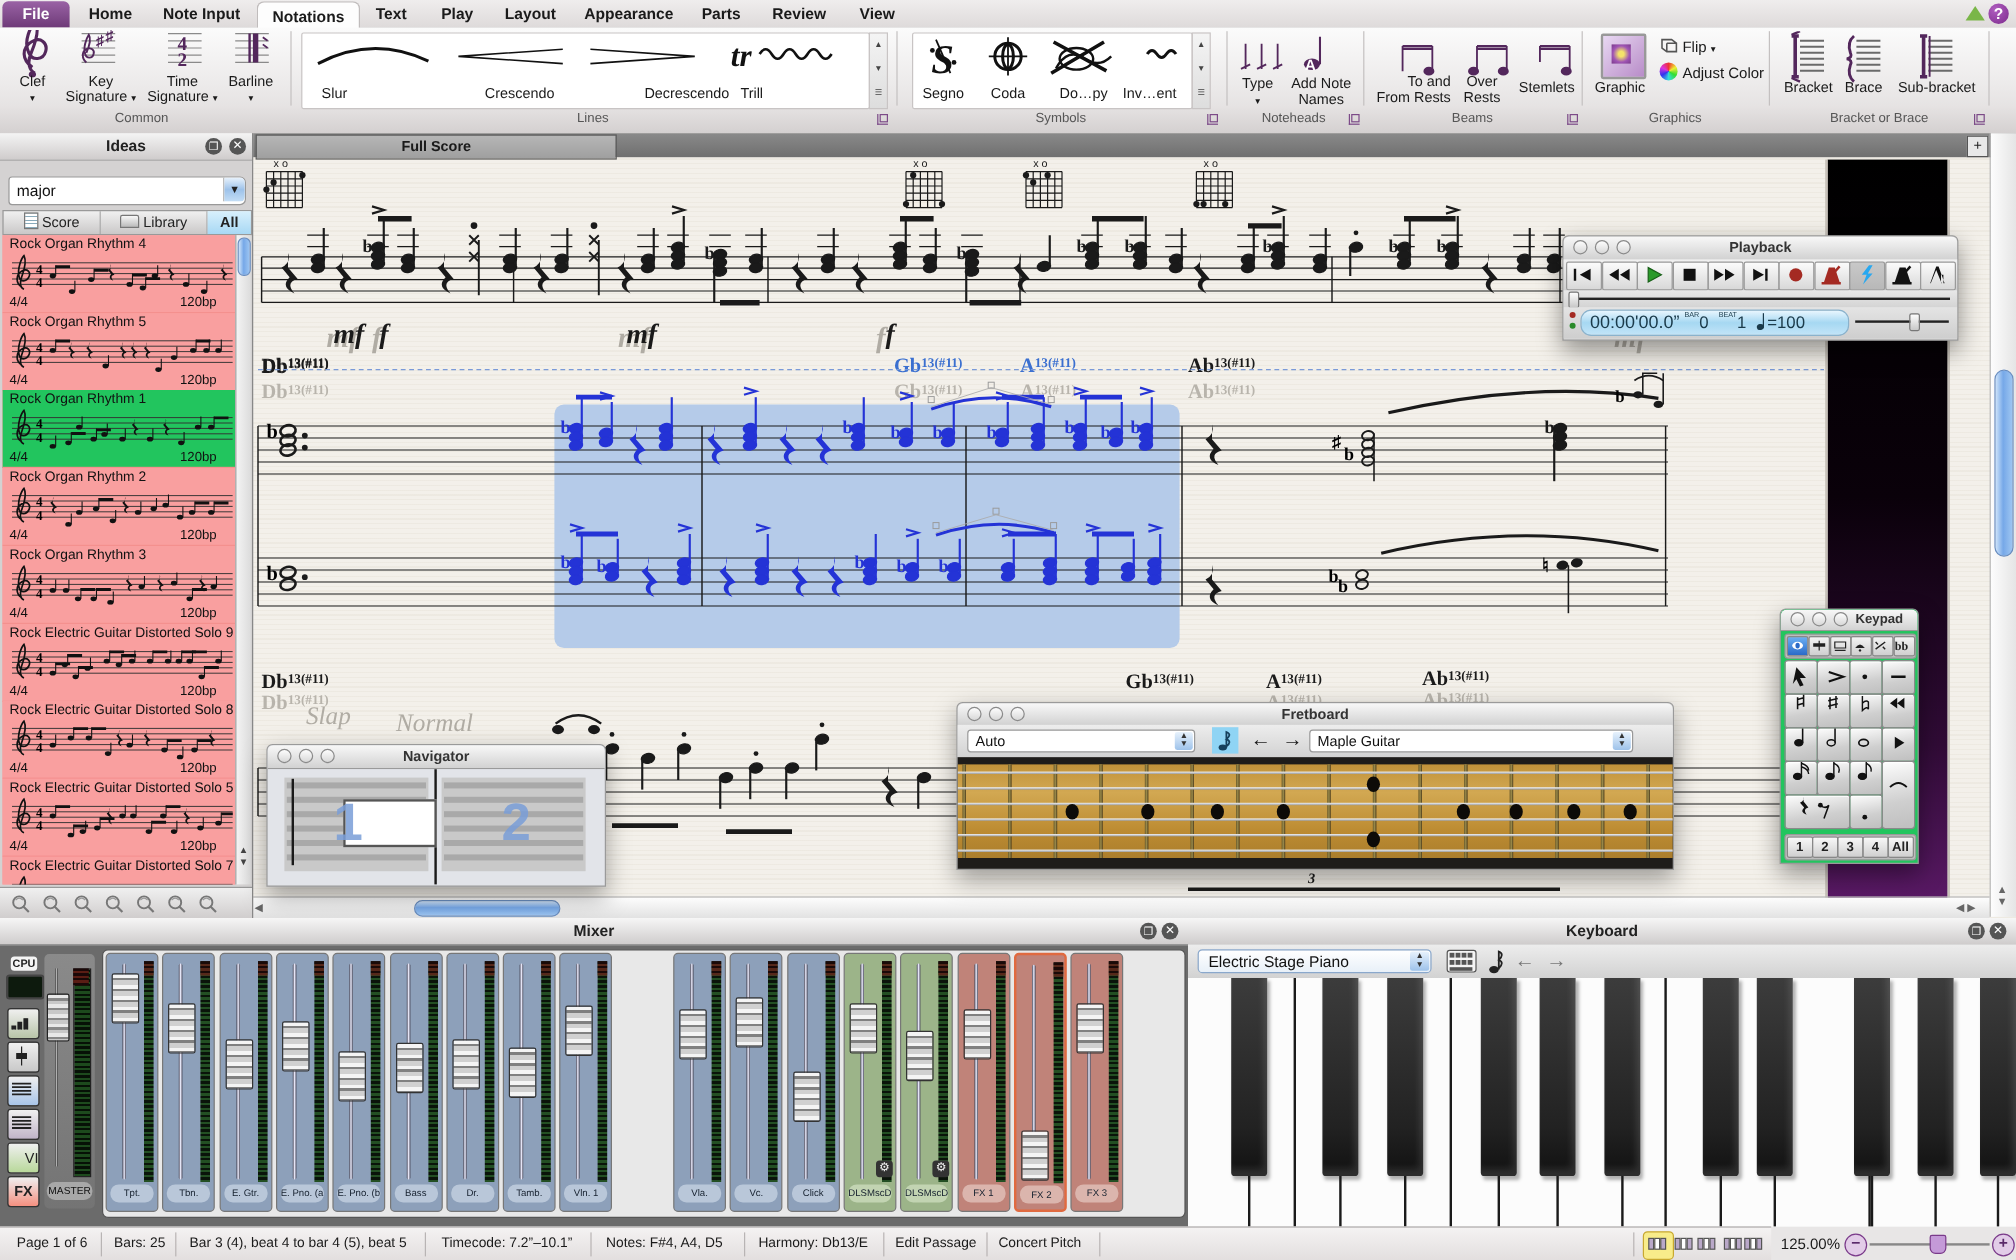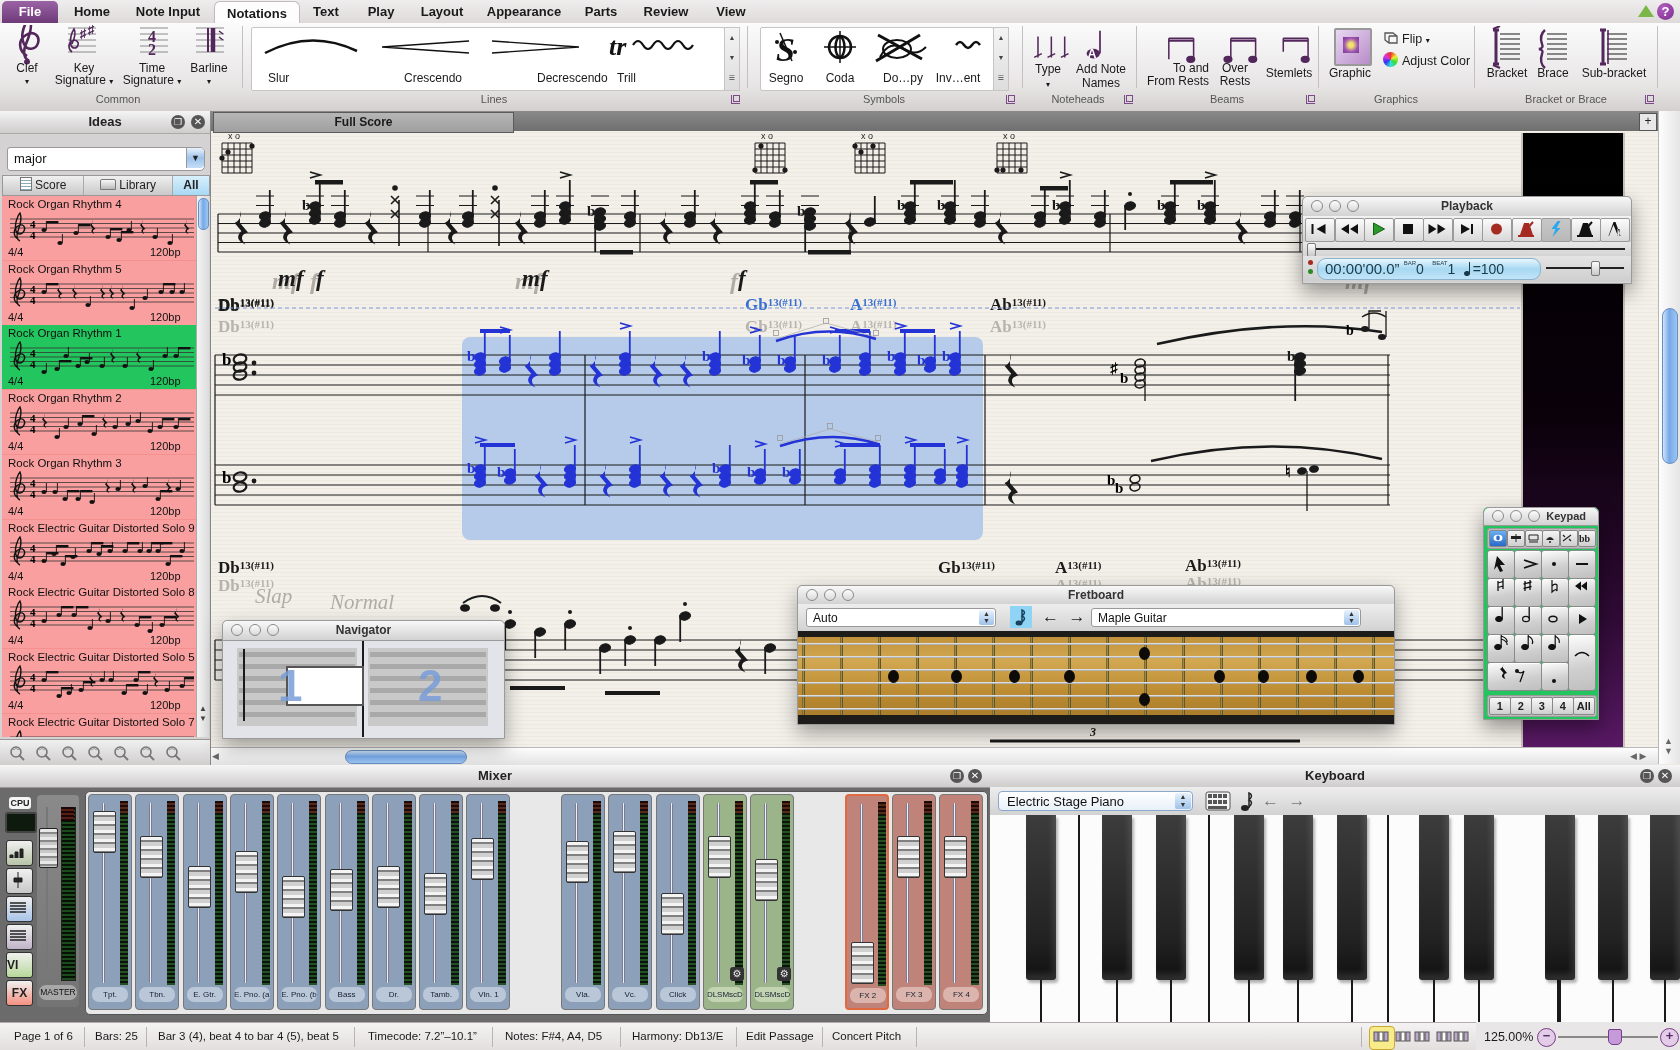--- a/index.html
+++ b/index.html
@@ -1519,21 +1519,21 @@
       <path d="M10 2 v16 M6 8 h8 v4 h-8 z" stroke="#222" fill="#222"></path>
     </svg>
 <div class="abs" style="left:6px;top:131px;width:25px;height:24px;background:linear-gradient(#f0f0f0,#a8c4e8);border:1.5px solid #333;border-radius:3px;font-size:12px;font-weight:bold;text-align:center;line-height:24px;color:#222"></div>
 <svg class="abs" style="left:8px;top:135px" width="20" height="16">
       <path d="M2 3 h16 M2 6 h16 M2 9 h16 M2 12 h16" stroke="#222" stroke-width="1.5"></path>
     </svg>
 <div class="abs" style="left:6px;top:159px;width:25px;height:24px;background:linear-gradient(#f0f0f0,#c0b4c8);border:1.5px solid #333;border-radius:3px;font-size:12px;font-weight:bold;text-align:center;line-height:24px;color:#222"></div>
 <svg class="abs" style="left:8px;top:163px" width="20" height="16">
       <path d="M2 3 h16 M2 6 h16 M2 9 h16 M2 12 h16" stroke="#222" stroke-width="1.5"></path>
     </svg>
-<div class="abs" style="left:6px;top:187px;width:25px;height:24px;background:linear-gradient(#f0f0f0,#b8d89a);border:1.5px solid #333;border-radius:3px;font-size:12px;font-weight:bold;text-align:left;line-height:24px;color:#222">VI</div>
+<div class="abs" style="left:6px;top:187px;width:25px;height:24px;background:linear-gradient(#f0f0f0,#b8d89a);border:1.5px solid #333;border-radius:3px;font-size:12px;font-weight:normal;text-align:right;line-height:24px;color:#222">VI</div>
 <div class="abs" style="left:6px;top:215px;width:25px;height:24px;background:linear-gradient(#f0f0f0,#f49080);border:1.5px solid #333;border-radius:3px;font-size:12px;font-weight:bold;text-align:center;line-height:24px;color:#222">FX</div>
 <div class="abs" style="left:37px;top:30px;width:42px;height:212px;background:linear-gradient(#8a8a8a,#747474);border-radius:4px">
 <div class="abs" style="left:9px;top:12px;width:2px;height:165px;background:linear-gradient(90deg,#333,#bbb,#333)"></div>
 <div class="abs" style="left:2px;top:33px;width:17px;height:38px;background:repeating-linear-gradient(#e8e8e8 0 3px,#888 3px 5px,#c8c8c8 5px 8px);border:1px solid #222;border-radius:2px"></div>
 <div class="abs" style="left:24px;top:12px;width:13px;height:172px;background:repeating-linear-gradient(#061106 0 2px,#1d4a1d 2px 4px);border:1px solid #222"></div>
 <div class="abs" style="left:24px;top:12px;width:13px;height:14px;background:repeating-linear-gradient(#1a0808 0 2px,#5a1d14 2px 4px)"></div>
 <div class="abs" style="left:2px;top:190px;width:38px;height:15px;background:#a8a8a8;border-radius:7px;font-size:8.5px;text-align:center;line-height:15px;color:#111">MASTER</div>
 </div>
 <div class="abs" style="left:85px;top:26px;width:901px;height:222px;background:#e8e8e8;border-radius:5px;border:1px solid #555"></div>
 <div class="abs" style="left:88px;top:29px;width:44px;height:216px;background:#8da0ba;border:1px solid #777;border-radius:4px;box-sizing:border-box">
@@ -1629,40 +1629,40 @@
 <div class="abs" style="left:3px;top:192px;width:36px;height:15px;background:#c2d4b2;border-radius:7px;font-size:8px;text-align:center;line-height:15px;color:#15202e;white-space:nowrap;overflow:hidden">DLSMscD</div>
 </div>
 <div class="abs" style="left:750.1999999999998px;top:29px;width:44px;height:216px;background:#9cb489;border:1px solid #777;border-radius:4px;box-sizing:border-box">
 <div class="abs" style="left:13px;top:8px;width:3px;height:180px;background:linear-gradient(90deg,#445,#eef,#445);border-radius:2px"></div>
 <div class="abs" style="left:4px;top:64px;width:21px;height:40px;background:repeating-linear-gradient(#f4f4f4 0 3px,#808080 3px 5px,#d0d0d0 5px 9px);border:1px solid #333;border-radius:2px"></div>
 <div class="abs" style="left:31px;top:6px;width:8px;height:184px;background:repeating-linear-gradient(#0a140a 0 2px,#234f23 2px 4px)"></div>
 <div class="abs" style="left:31px;top:6px;width:8px;height:12px;background:repeating-linear-gradient(#1a0a08 0 2px,#56281a 2px 4px)"></div>
 <div class="abs" style="left:26px;top:172px;width:14px;height:14px;background:#333;border-radius:3px;color:#eee;font-size:10px;line-height:14px;text-align:center">⚙</div>
 <div class="abs" style="left:3px;top:192px;width:36px;height:15px;background:#c2d4b2;border-radius:7px;font-size:8px;text-align:center;line-height:15px;color:#15202e;white-space:nowrap;overflow:hidden">DLSMscD</div>
 </div>
+<div class="abs" style="left:797.4999999999998px;top:29px;width:44px;height:216px;background:#c08379;border:1px solid #777;border-radius:4px;box-sizing:border-box">
+<div class="abs" style="left:13px;top:8px;width:3px;height:180px;background:linear-gradient(90deg,#445,#eef,#445);border-radius:2px"></div>
+<div class="abs" style="left:4px;top:46px;width:21px;height:40px;background:repeating-linear-gradient(#f4f4f4 0 3px,#808080 3px 5px,#d0d0d0 5px 9px);border:1px solid #333;border-radius:2px"></div>
+<div class="abs" style="left:31px;top:6px;width:8px;height:184px;background:repeating-linear-gradient(#0a140a 0 2px,#234f23 2px 4px)"></div>
+<div class="abs" style="left:31px;top:6px;width:8px;height:12px;background:repeating-linear-gradient(#1a0a08 0 2px,#56281a 2px 4px)"></div>
+<div class="abs" style="left:3px;top:192px;width:36px;height:15px;background:#dbb5ad;border-radius:7px;font-size:8px;text-align:center;line-height:15px;color:#15202e;white-space:nowrap;overflow:hidden">FX 1</div>
+</div>
 <div class="abs" style="left:844.7999999999997px;top:29px;width:44px;height:216px;background:#c08379;border:2px solid #e06a40;border-radius:4px;box-sizing:border-box">
 <div class="abs" style="left:13px;top:8px;width:3px;height:180px;background:linear-gradient(90deg,#445,#eef,#445);border-radius:2px"></div>
 <div class="abs" style="left:4px;top:146px;width:21px;height:40px;background:repeating-linear-gradient(#f4f4f4 0 3px,#808080 3px 5px,#d0d0d0 5px 9px);border:1px solid #333;border-radius:2px"></div>
 <div class="abs" style="left:31px;top:6px;width:8px;height:184px;background:repeating-linear-gradient(#0a140a 0 2px,#234f23 2px 4px)"></div>
 <div class="abs" style="left:31px;top:6px;width:8px;height:12px;background:repeating-linear-gradient(#1a0a08 0 2px,#56281a 2px 4px)"></div>
 <div class="abs" style="left:3px;top:192px;width:36px;height:15px;background:#dbb5ad;border-radius:7px;font-size:8px;text-align:center;line-height:15px;color:#15202e;white-space:nowrap;overflow:hidden">FX 2</div>
 </div>
 <div class="abs" style="left:892.0999999999997px;top:29px;width:44px;height:216px;background:#c08379;border:1px solid #777;border-radius:4px;box-sizing:border-box">
 <div class="abs" style="left:13px;top:8px;width:3px;height:180px;background:linear-gradient(90deg,#445,#eef,#445);border-radius:2px"></div>
 <div class="abs" style="left:4px;top:41px;width:21px;height:40px;background:repeating-linear-gradient(#f4f4f4 0 3px,#808080 3px 5px,#d0d0d0 5px 9px);border:1px solid #333;border-radius:2px"></div>
 <div class="abs" style="left:31px;top:6px;width:8px;height:184px;background:repeating-linear-gradient(#0a140a 0 2px,#234f23 2px 4px)"></div>
 <div class="abs" style="left:31px;top:6px;width:8px;height:12px;background:repeating-linear-gradient(#1a0a08 0 2px,#56281a 2px 4px)"></div>
 <div class="abs" style="left:3px;top:192px;width:36px;height:15px;background:#dbb5ad;border-radius:7px;font-size:8px;text-align:center;line-height:15px;color:#15202e;white-space:nowrap;overflow:hidden">FX 3</div>
-</div>
-<div class="abs" style="left:939.3999999999996px;top:29px;width:44px;height:216px;background:#c08379;border:1px solid #777;border-radius:4px;box-sizing:border-box">
-<div class="abs" style="left:13px;top:8px;width:3px;height:180px;background:linear-gradient(90deg,#445,#eef,#445);border-radius:2px"></div>
-<div class="abs" style="left:4px;top:41px;width:21px;height:40px;background:repeating-linear-gradient(#f4f4f4 0 3px,#808080 3px 5px,#d0d0d0 5px 9px);border:1px solid #333;border-radius:2px"></div>
-<div class="abs" style="left:31px;top:6px;width:8px;height:184px;background:repeating-linear-gradient(#0a140a 0 2px,#234f23 2px 4px)"></div>
-<div class="abs" style="left:31px;top:6px;width:8px;height:12px;background:repeating-linear-gradient(#1a0a08 0 2px,#56281a 2px 4px)"></div>
-<div class="abs" style="left:3px;top:192px;width:36px;height:15px;background:#dbb5ad;border-radius:7px;font-size:8px;text-align:center;line-height:15px;color:#15202e;white-space:nowrap;overflow:hidden">FX 4</div>
 </div>
 </div>
 <div class="abs" style="left:990px;top:765px;width:690px;height:257px;background:#fff">
 <div class="abs" style="left:0;top:0;width:690px;height:22px;background:linear-gradient(#f6f6f6,#cfcccc);border-bottom:1px solid #999">
       <div class="abs" style="left:0;top:0;width:100%;text-align:center;font-weight:bold;font-size:13px;color:#222;line-height:22px">Keyboard</div>
       <div class="abs" style="left:650px;top:4px;width:14px;height:14px;border-radius:50%;background:#555;color:#fff;font-size:9px;text-align:center;line-height:14px">❐</div>
       <div class="abs" style="left:668px;top:4px;width:14px;height:14px;border-radius:50%;background:#555;color:#fff;font-size:10px;text-align:center;line-height:13px">✕</div>
     </div>
 <div class="abs" style="left:0;top:22px;width:690px;height:28px;background:linear-gradient(#ededed,#d2d2d2);border-bottom:1px solid #999"></div>
 <div class="abs" style="left:8px;top:26px;width:195px;height:20px;background:linear-gradient(#fff,#e8f0f8);border:1px solid #8aa8cc;border-radius:4px;font-size:13px;color:#111;line-height:20px;padding-left:8px;box-sizing:border-box">Electric Stage Piano<div style="position:absolute;right:1px;top:1px;width:16px;height:16px;background:linear-gradient(#e8f2fc,#9dc2ea);border-radius:2px;font-size:7px;text-align:center;color:#333;line-height:8px">▲<br>▼</div></div>

